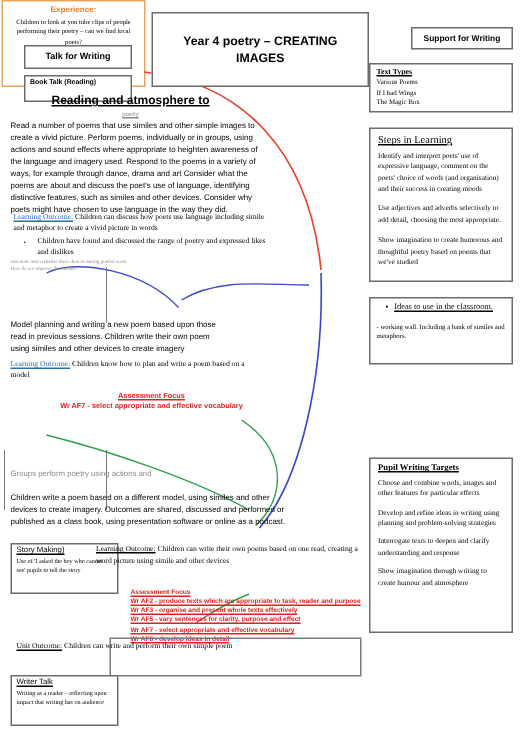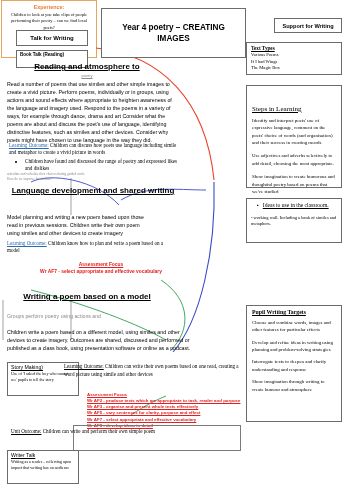--- a/index.html
+++ b/index.html
@@ -69,21 +69,21 @@
     margin-bottom: 1px;
   }
   #texttypes-box .li {
     font-family: "Liberation Serif", serif;
     font-size: 4.6px; line-height: 1.45;
   }
 
   
   #steps-box {
     left: 245px; top: 85px; width: 96px; height: 103px;
-    padding: 19px 5px;
+    padding: 3px 5px;
   }
   #steps-box .hd {
     font-family: "Liberation Serif", serif;
     font-size: 7px; text-decoration: underline; margin-bottom: 4px;
   }
   #steps-box p {
     font-family: "Liberation Serif", serif;
     font-size: 4.9px; line-height: 1.5; margin: 0 0 6px 0;
   }
 
@@ -288,35 +288,33 @@
   <div class="outcome" style="left:8px; top:142px; width:172px;">
     <span class="lbl">Learning Outcome:</span>
     <span>Children can discuss how poets use language including simile and metaphor to create a vivid picture in words</span>
     <ul>
       <li>Children have found and discussed the range of poetry and expressed likes and dislikes</li>
     </ul>
   </div>
 
   <div class="faint" style="position:absolute; left:6px; top:172px; width:80px; font-size:3.4px; line-height:1.45; font-family:'Liberation Serif',serif;">articulate and verbalise their choices during guided work. How do we improve this further?</div>
 
-  <div class="sec-head" style="left:6px; top:186px; width:172px; line-height:1.25;">Language development and shared writing</div>
 
   <div class="body-text" style="left:6px; top:213px; width:140px;">Model planning and writing a new poem based upon those read in previous sessions. Children write their own poem using similes and other devices to create imagery</div>
 
   <div class="outcome" style="left:6px; top:240px; width:160px;">
     <span class="lbl">Learning Outcome:</span>
     <span>Children know how to plan and write a poem based on a model</span>
   </div>
 
   <div class="af" style="left:10px; top:262px; width:180px;">
     <div class="u">Assessment Focus</div>
     <div>Wr AF7 - select appropriate and effective vocabulary</div>
   </div>
 
-  <div class="sec-head" style="left:6px; top:292px; width:160px; line-height:1.25;">Writing a poem based on a model</div>
 
   <div class="faint" style="position:absolute; left:6px; top:313px; width:100px; font-size:5.2px; line-height:1.3;">Groups perform poetry using actions and</div>
 
   <div class="body-text" style="left:6px; top:328px; width:188px;">Children write a poem based on a different model, using similes and other devices to create imagery. Outcomes are shared, discussed and performed or published as a class book, using presentation software or online as a podcast.</div>
 
   <div class="box" id="story-box">
     <div class="hd">Story Making)</div>
     <p>Use of 'I asked the boy who cannot see' pupils to tell the story</p>
   </div>
 

